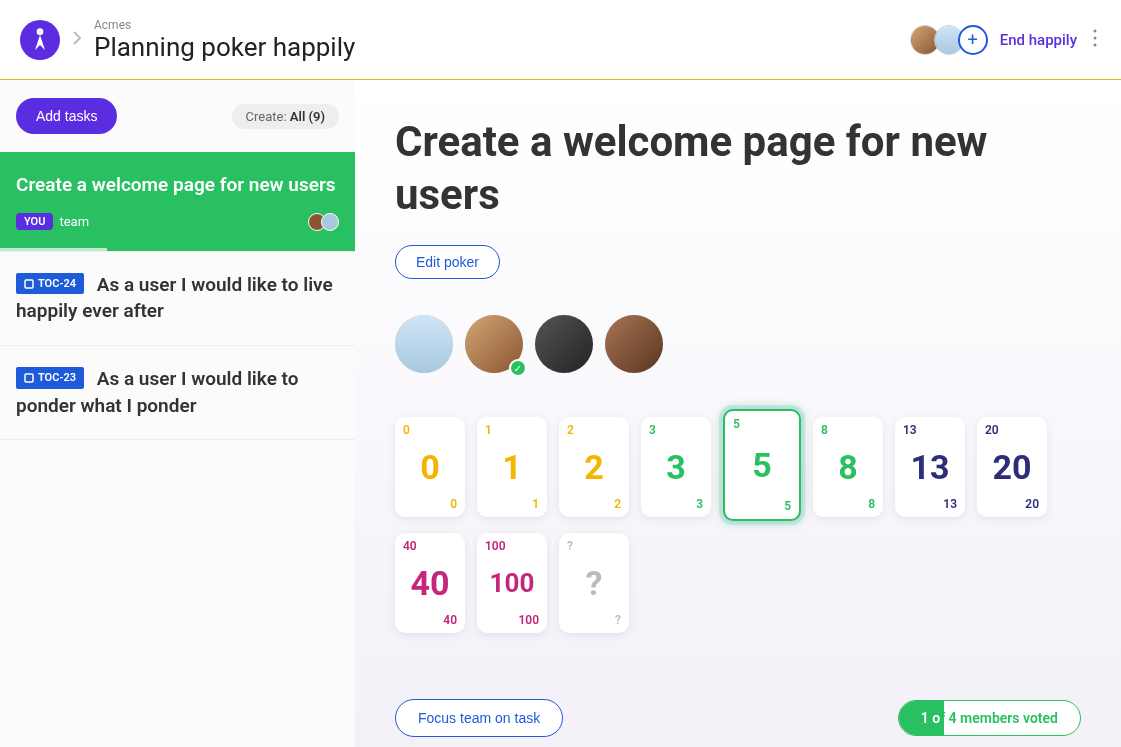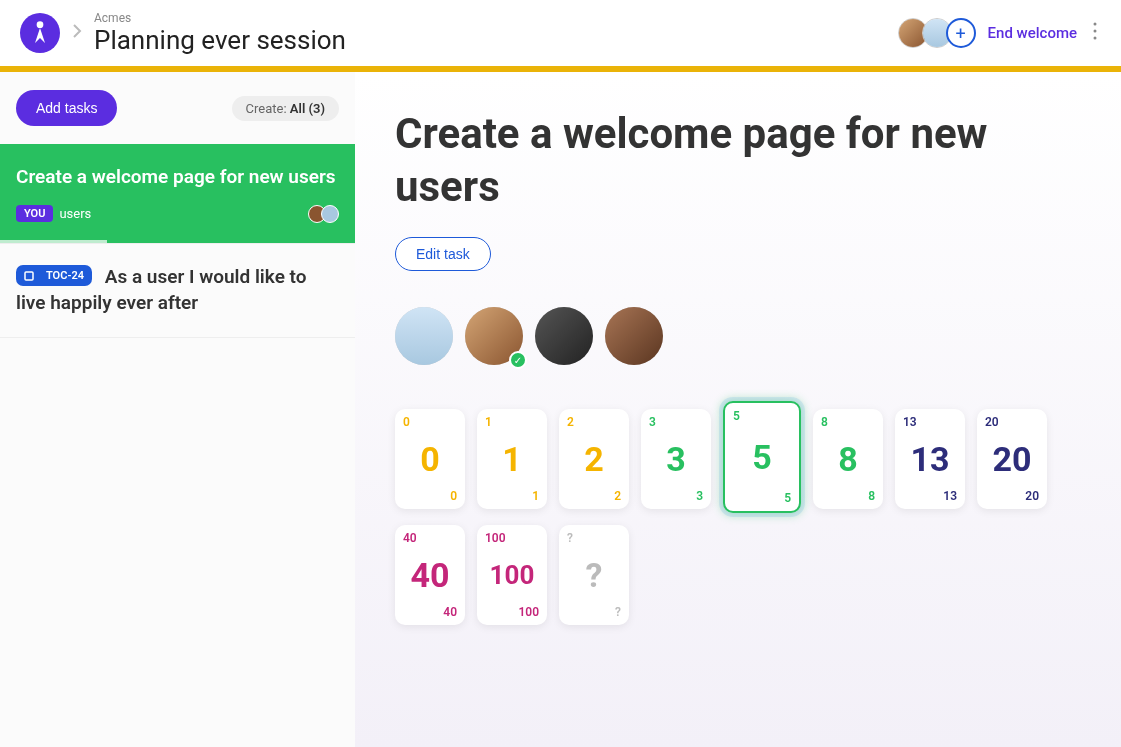--- a/index.html
+++ b/index.html
@@ -8,22 +8,22 @@
       background: #fff;
       width: 1121px;
       height: 747px;
       overflow: hidden;
     }
     .header {
       display: flex;
       align-items: center;
       justify-content: space-between;
       padding: 10px 20px;
-      border-bottom: 6px solid #eab308;
-      height: 72px;
+      border-bottom: 1px solid #eab308;
+      height: 80px;
     }
     .header-left {
       display: flex;
       align-items: center;
       gap: 12px;
     }
     .logo {
       width: 40px;
       height: 40px;
       background: #5b2de0;
@@ -173,25 +173,25 @@
       width: 18px;
       height: 18px;
       border-radius: 50%;
       border: 1px solid #fff;
       margin-left: -5px;
       background: #aaa;
     }
     .toc-badge {
       display: inline-flex;
       align-items: center;
-      gap: 12px;
+      gap: 4px;
       background: #1e5ad9;
       color: #fff;
       padding: 3px 8px;
-      border-radius: 7px;
+      border-radius: 2px;
       font-size: 11px;
       font-weight: 600;
       margin-right: 8px;
       margin-bottom: 4px;
       vertical-align: middle;
     }
     .main {
       flex: 1;
       padding: 36px 40px 24px 40px;
       background: linear-gradient(180deg, #fff 0%, #f3f0f8 100%);
@@ -359,59 +359,59 @@
         <path d="M12 10 L6 28 L12 22 L18 28 Z" fill="#fff"></path>
       </svg>
     </div>
     <span class="chevron">
       <svg width="10" height="16" viewBox="0 0 10 16">
           <path d="M2 2 L8 8 L2 14" stroke="#bbb" stroke-width="2" fill="none"></path>
         </svg>
     </span>
     <div class="title-group">
       <span class="breadcrumb-top">Acmes</span>
-      <span class="session-title">Planning ever session</span>
+      <span class="session-title">Planning poker happily</span>
     </div>
   </div>
   <div class="header-right">
     <div class="avatar-group">
       <div class="avatar">
           <div class="avatar-img p2"></div>
         </div>
       <div class="avatar">
           <div class="avatar-img ship"></div>
         </div>
       <div class="avatar-add">+</div>
     </div>
-    <span class="end-session">End welcome</span>
+    <span class="end-session">End happily</span>
     <span class="menu-dots">
       <svg width="4" height="18" viewBox="0 0 4 18">
           <circle cx="2" cy="2" r="1.5" fill="#888"></circle>
           <circle cx="2" cy="9" r="1.5" fill="#888"></circle>
           <circle cx="2" cy="16" r="1.5" fill="#888"></circle>
         </svg>
     </span>
   </div>
 </div>
 
 <div class="layout">
   <div class="sidebar">
     <div class="sidebar-header">
       <button class="add-tasks-btn">Add tasks</button>
       <span class="tasks-filter">
-        <span>Create: </span><strong>All (3)</strong>
+        <span>Create: </span><strong>All (9)</strong>
       </span>
     </div>
 
     <div class="task-item active">
       <div class="task-title">Create a welcome page for new users</div>
       <div class="task-meta">
         <span class="vote-badge">
           <span class="you-pill">YOU</span>
-          <span>users</span>
+          <span>team</span>
         </span>
         <span class="mini-avatars">
           <span class="mini-avatar" style="background:#8a5530"></span>
           <span class="mini-avatar" style="background:#a8c8e0"></span>
         </span>
       </div>
     </div>
 
 
     <div class="task-item">
@@ -419,25 +419,36 @@
         <span class="toc-badge">
           <svg width="10" height="10" viewBox="0 0 10 10">
               <rect x="1" y="1" width="8" height="8" rx="1" fill="none" stroke="#fff" stroke-width="1.5"></rect>
             </svg>
           <span>TOC-24</span>
         </span>
         <span>As a user I would like to live happily ever after</span>
       </div>
     </div>
 
+    <div class="task-item">
+      <div class="task-title">
+        <span class="toc-badge">
+          <svg width="10" height="10" viewBox="0 0 10 10">
+              <rect x="1" y="1" width="8" height="8" rx="1" fill="none" stroke="#fff" stroke-width="1.5"></rect>
+            </svg>
+          <span>TOC-23</span>
+        </span>
+        <span>As a user I would like to ponder what I ponder</span>
+      </div>
+    </div>
   </div>
 
   <div class="main">
     <h1 class="main-title">Create a welcome page for new users</h1>
-    <button class="edit-task-btn">Edit task</button>
+    <button class="edit-task-btn">Edit poker</button>
 
     <div class="participants">
       <div class="participant">
         <div class="participant-avatar">
             <div class="avatar-img ship" style="width:100%;height:100%;border-radius:50%"></div>
           </div>
       </div>
       <div class="participant">
         <div class="participant-avatar">
             <div class="avatar-img p2" style="width:100%;height:100%;border-radius:50%"></div>
@@ -507,14 +518,21 @@
           <span class="card-main sm" style="color:#c4267a">100</span>
           <span class="card-corner-br" style="color:#c4267a">100</span>
         </div>
         <div class="poker-card">
           <span class="card-corner-tl" style="color:#bbb">?</span>
           <span class="card-main" style="color:#bbb">?</span>
           <span class="card-corner-br" style="color:#bbb">?</span>
         </div>
       </div>
 
+    <div class="bottom-bar">
+      <button class="focus-btn">Focus team on task</button>
+      <div class="voted-pill">
+        <div class="voted-pill-fill"></div>
+        <span class="voted-pill-text"><span class="white">1 o</span><span>f 4 members voted</span></span>
+      </div>
+    </div>
   </div>
 </div>
 
 </body></html>

